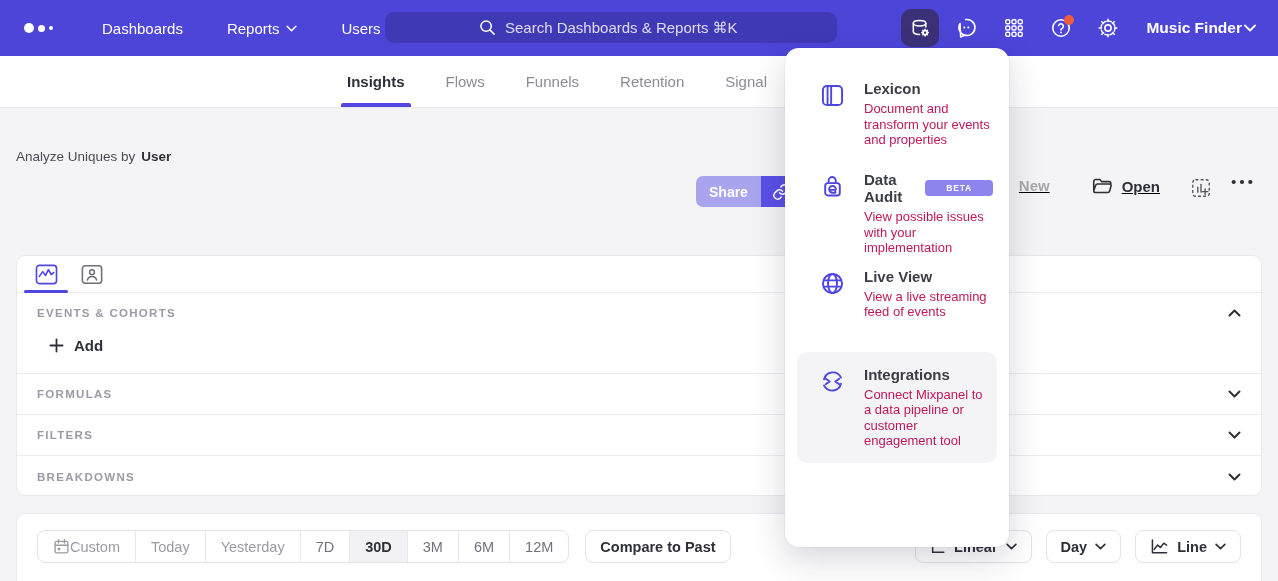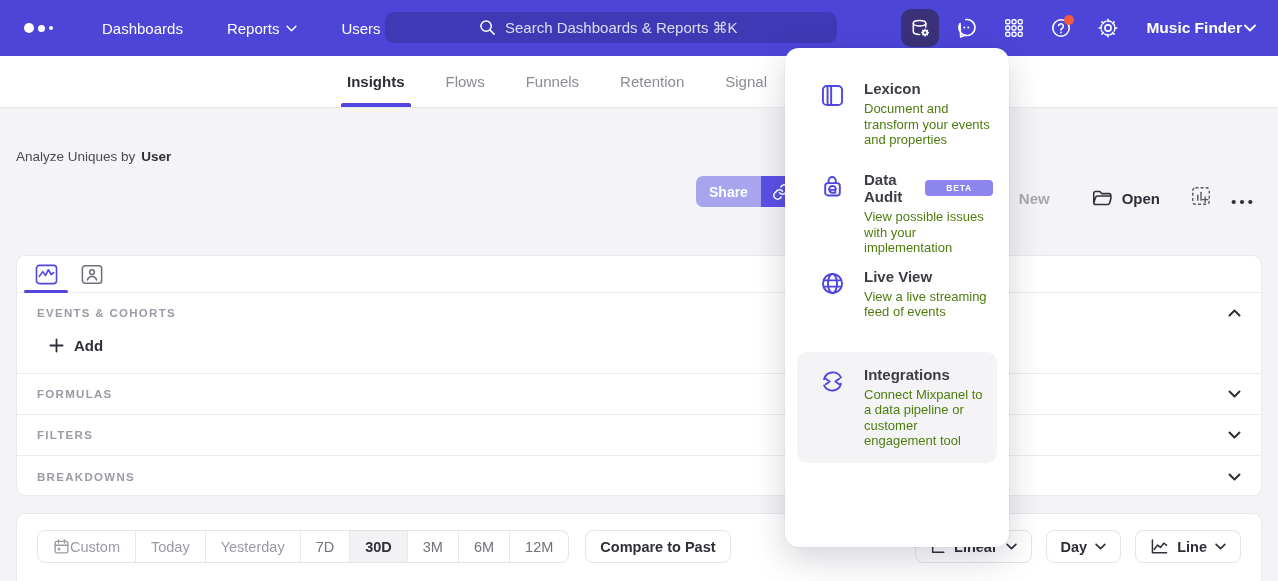--- a/index.html
+++ b/index.html
@@ -35,21 +35,21 @@
 
   
   .breadcrumb { position:absolute; left:16px; top:149px; font-size:13.5px; color:#4b4b55; }
   .breadcrumb b { color:#2f2f3a; margin-left:6px; font-weight:700; }
   .report-title { position:absolute; left:16px; top:176px; font-size:24px; font-weight:700; color:#57575f; }
 
   .share-group { position:absolute; left:696px; top:176px; height:31px; display:flex; z-index:2; }
   .share-btn { background:var(--share,#a9a4ee); color:#fff; font-size:14px; font-weight:600; border:none; border-radius:7px 0 0 7px; padding:0 13px; cursor:pointer; font-family:inherit; }
   .link-btn { background:var(--accent-strong,#5b50e6); border:none; border-radius:0 7px 7px 0; width:41px; display:flex; align-items:center; justify-content:center; cursor:pointer; }
 
-  .right-actions { position:absolute; right:24px; top:177px; height:30px; display:flex; align-items:flex-end; z-index:2; }
+  .right-actions { position:absolute; right:24px; top:177px; height:30px; display:flex; align-items:flex-start; z-index:2;text-decoration:underline; }
   .action-new { color:#a7a7af; font-size:15px; font-weight:600; cursor:pointer; }
   .action-open { display:flex; align-items:center; gap:9px; color:#2f2f3a; font-size:15px; font-weight:700; margin-left:42px; cursor:pointer; }
   .action-addboard { margin-left:30px; cursor:pointer; display:flex; }
   .action-more { margin-left:18px; cursor:pointer; display:flex; }
 
   
   .builder { position:absolute; left:16px; top:255px; width:1246px; height:241px; background:#fff; border:1px solid #e9e9ed; border-radius:9px; z-index:1; }
   .builder-tabs { position:absolute; left:0; top:0; right:0; height:37px; border-bottom:1px solid #ececf0; display:flex; align-items:center; padding-left:16px; gap:20px; }
   .btab { width:26px; height:24px; display:flex; align-items:center; justify-content:center; cursor:pointer; position:relative; }
   .btab.active::after { content:""; position:absolute; left:-9px; right:-9px; bottom:-7px; height:3px; background:var(--accent,#5246e0); border-radius:2px; }
@@ -75,21 +75,21 @@
   .rightctl { margin-left:auto; display:flex; gap:14px; }
 
   
   .menu { position:absolute; left:785px; top:48px; width:224px; height:499px; background:#fff; border-radius:14px; box-shadow:0 12px 34px rgba(25,25,60,0.18), 0 0 0 1px rgba(0,0,0,0.03); z-index:10; padding-top:26px; }
   .menu-item { display:flex; align-items:flex-start; padding:6px 16px 6px 34px; cursor:pointer; }
   .menu-item .mi-icon { width:28px; flex:0 0 28px; padding-top:2px; }
   .mi-text { margin-left:17px; }
   .mi-title-row { display:flex; align-items:center; gap:9px; }
   .mi-title { font-size:15px; font-weight:700; color:#3c3c46; }
   .mi-badge { background:var(--badge,#8b85ed); color:#fff; font-size:8.5px; font-weight:700; letter-spacing:0.8px; padding:3px 21px; border-radius:4px; }
-  .mi-desc { margin-top:4px; font-size:13px; line-height:15.5px; color:#4d7c0f; max-width:172px; }
+  .mi-desc { margin-top:4px; font-size:13px; line-height:15.5px; color:#be185d; max-width:172px; }
   .mi-lexicon { min-height:91px; }
   .mi-audit { min-height:95px; }
   .mi-live { min-height:90px; }
   .mi-cohorts { min-height:88px; }
   .mi-highlight { background:#f4f4f6; border-radius:10px; margin:0 12px; padding:14px 6px 14px 22px; min-height:103px; }
 </style>
 </head>
 <body>
 
 <div class="stage">

